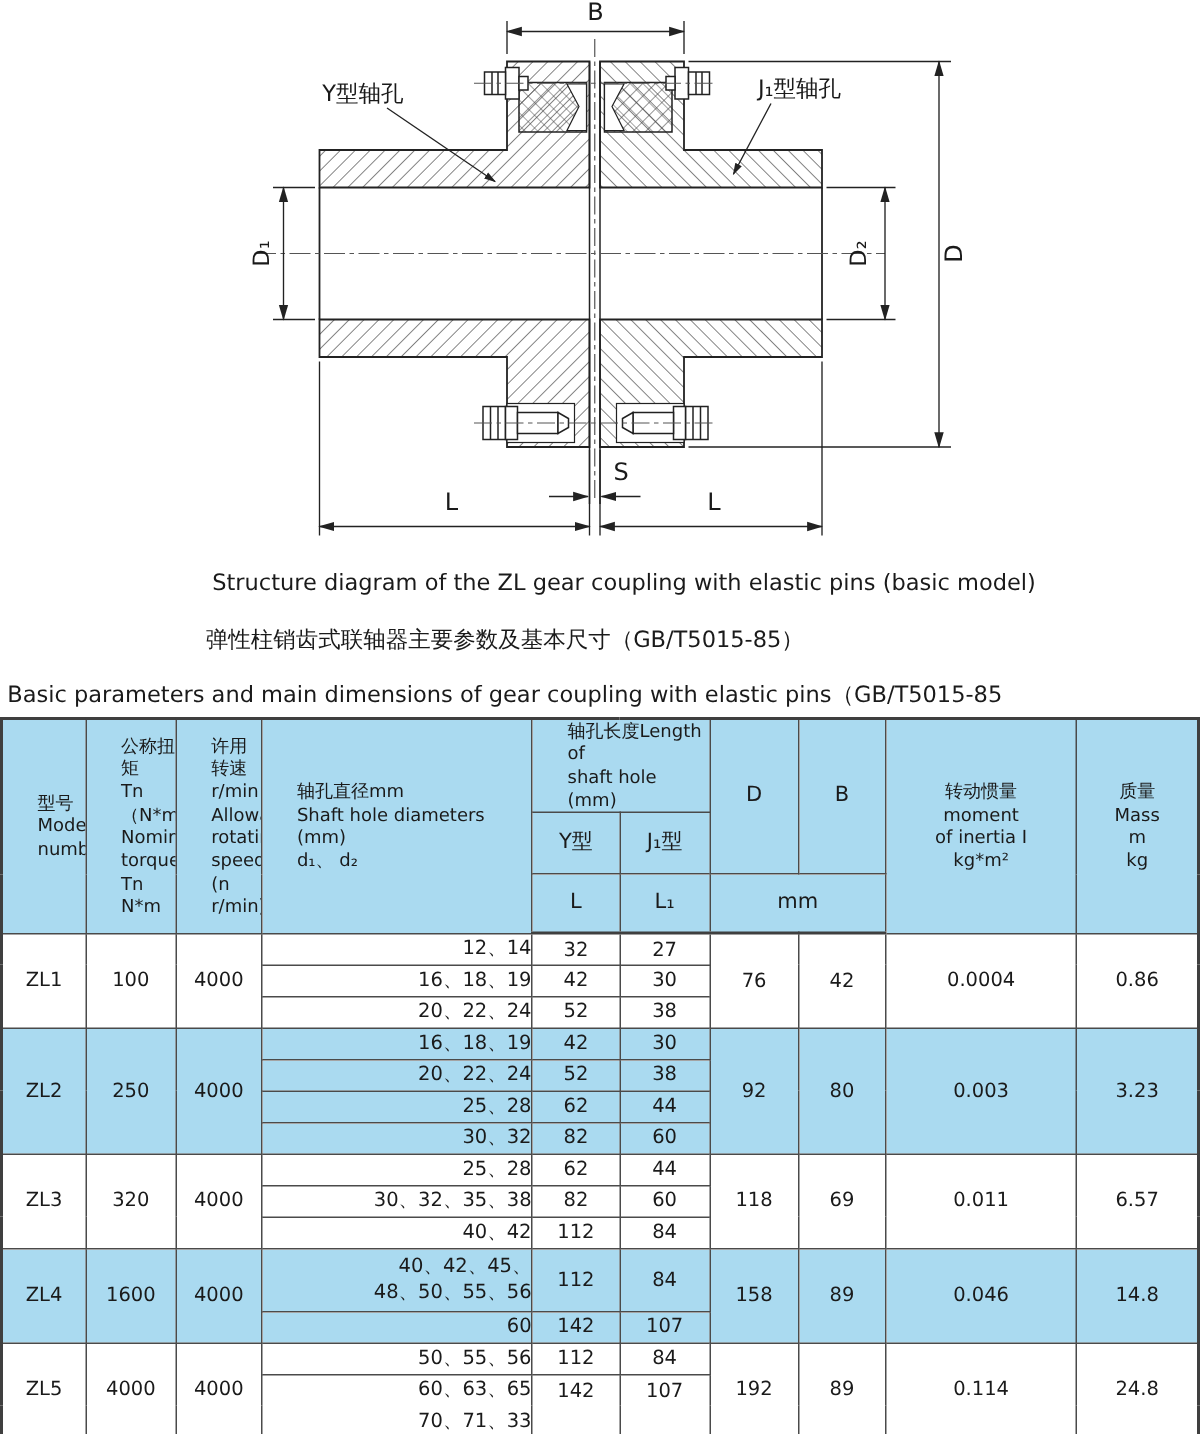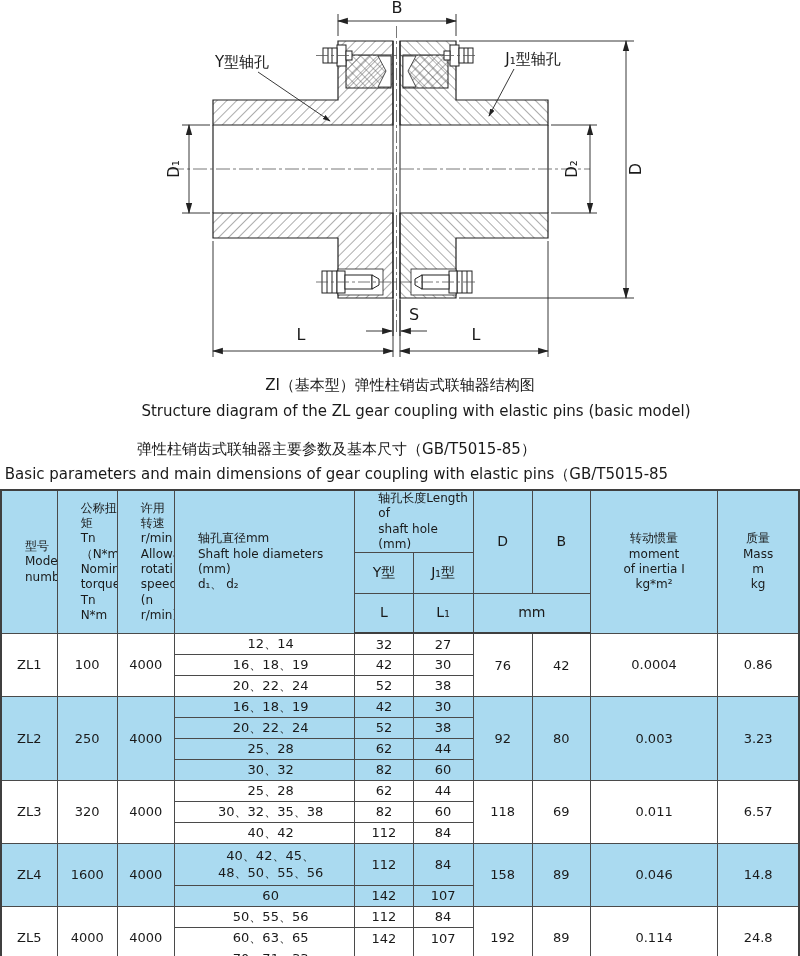--- a/index.html
+++ b/index.html
@@ -4,37 +4,37 @@
 <style>
   html,body{margin:0;padding:0;background:#ffffff;}
   .page{position:relative;width:800px;height:956px;background:#fff;overflow:hidden;
         font-family:"DejaVu Sans","Liberation Sans",sans-serif;color:#1a1a1a;}
   svg text{font-family:"DejaVu Sans","Liberation Sans",sans-serif;fill:#1a1a1a;}
   .cap{width:800px;text-align:center;font-size:15px;color:#1a1a1a;}
   .cap.cn{margin-top:4px;}
   .cap.en{margin-top:7px;padding-left:16px;}
   .ttl{width:673px;text-align:center;font-size:15px;color:#1a1a1a;}
   .ttl.cn{margin-top:20px;}
-  .ttl.en{margin-top:6px;}
+  .ttl.en{margin-top:18px;}
   table{border-collapse:collapse;table-layout:fixed;width:800px;margin-top:5px;
         border:2px solid #3f3f3f;}
   th,td{border:1px solid var(--border,#4a4a4a);font-weight:normal;color:#1a1a1a;
         text-align:center;vertical-align:middle;padding:0;overflow:hidden;}
   thead th{background:var(--blue,#aadaf0);font-size:12px;line-height:1.28;white-space:pre-line;}
   thead tr:nth-child(1) th{height:44px;}
   thead tr:nth-child(2) th{height:40px;}
   thead tr:nth-child(3) th{height:38px;}
   thead tr:last-child th{border-bottom:2px solid #3f3f3f;}
   th.al{text-align:left;padding-left:23px;}
   th.big{font-size:14px;}
   tbody td{font-size:13px;}
   tbody tr{height:21px;}
   tbody tr.tall{height:42px;}
   tr.shade td{background:var(--blue,#aadaf0);}
-  td.dcol{text-align:center;padding-left:12px;white-space:pre-line;line-height:1.35;}
+  td.dcol{text-align:right;padding-left:12px;white-space:pre-line;line-height:1.35;}
   .hideTop{border-top-style:hidden;}
 </style>
 </head>
 <body>
 
 <div class="page">
 
   
   <svg width="800" height="368" viewBox="0 0 800 368">
     <defs>
@@ -157,21 +157,20 @@
     </g>
     <text x="414" y="320" text-anchor="middle" font-size="16">S</text>
 
     <text x="242" y="67" text-anchor="middle" font-size="15">Y型轴孔</text>
     <line x1="258" y1="72" x2="330" y2="121" stroke="#222" stroke-width="0.9" marker-end="url(#mL)"></line>
     <text x="533" y="64" text-anchor="middle" font-size="15">J₁型轴孔</text>
     <line x1="514" y1="69" x2="489" y2="116" stroke="#222" stroke-width="0.9" marker-end="url(#mL)"></line>
   </svg>
 
   
-  <div class="cap cn">ZI（基本型）弹性柱销齿式联轴器结构图</div>
   <div class="cap en">Structure diagram of the ZL gear coupling with elastic pins (basic model)</div>
   <div class="ttl cn">弹性柱销齿式联轴器主要参数及基本尺寸（GB/T5015-85）</div>
   <div class="ttl en">Basic parameters and main dimensions of gear coupling with elastic pins（GB/T5015-85</div>
 
   
   <table id="spec-table">
     <colgroup>
       <col style="width:56px">
         <col style="width:60px">
         <col style="width:57px">

